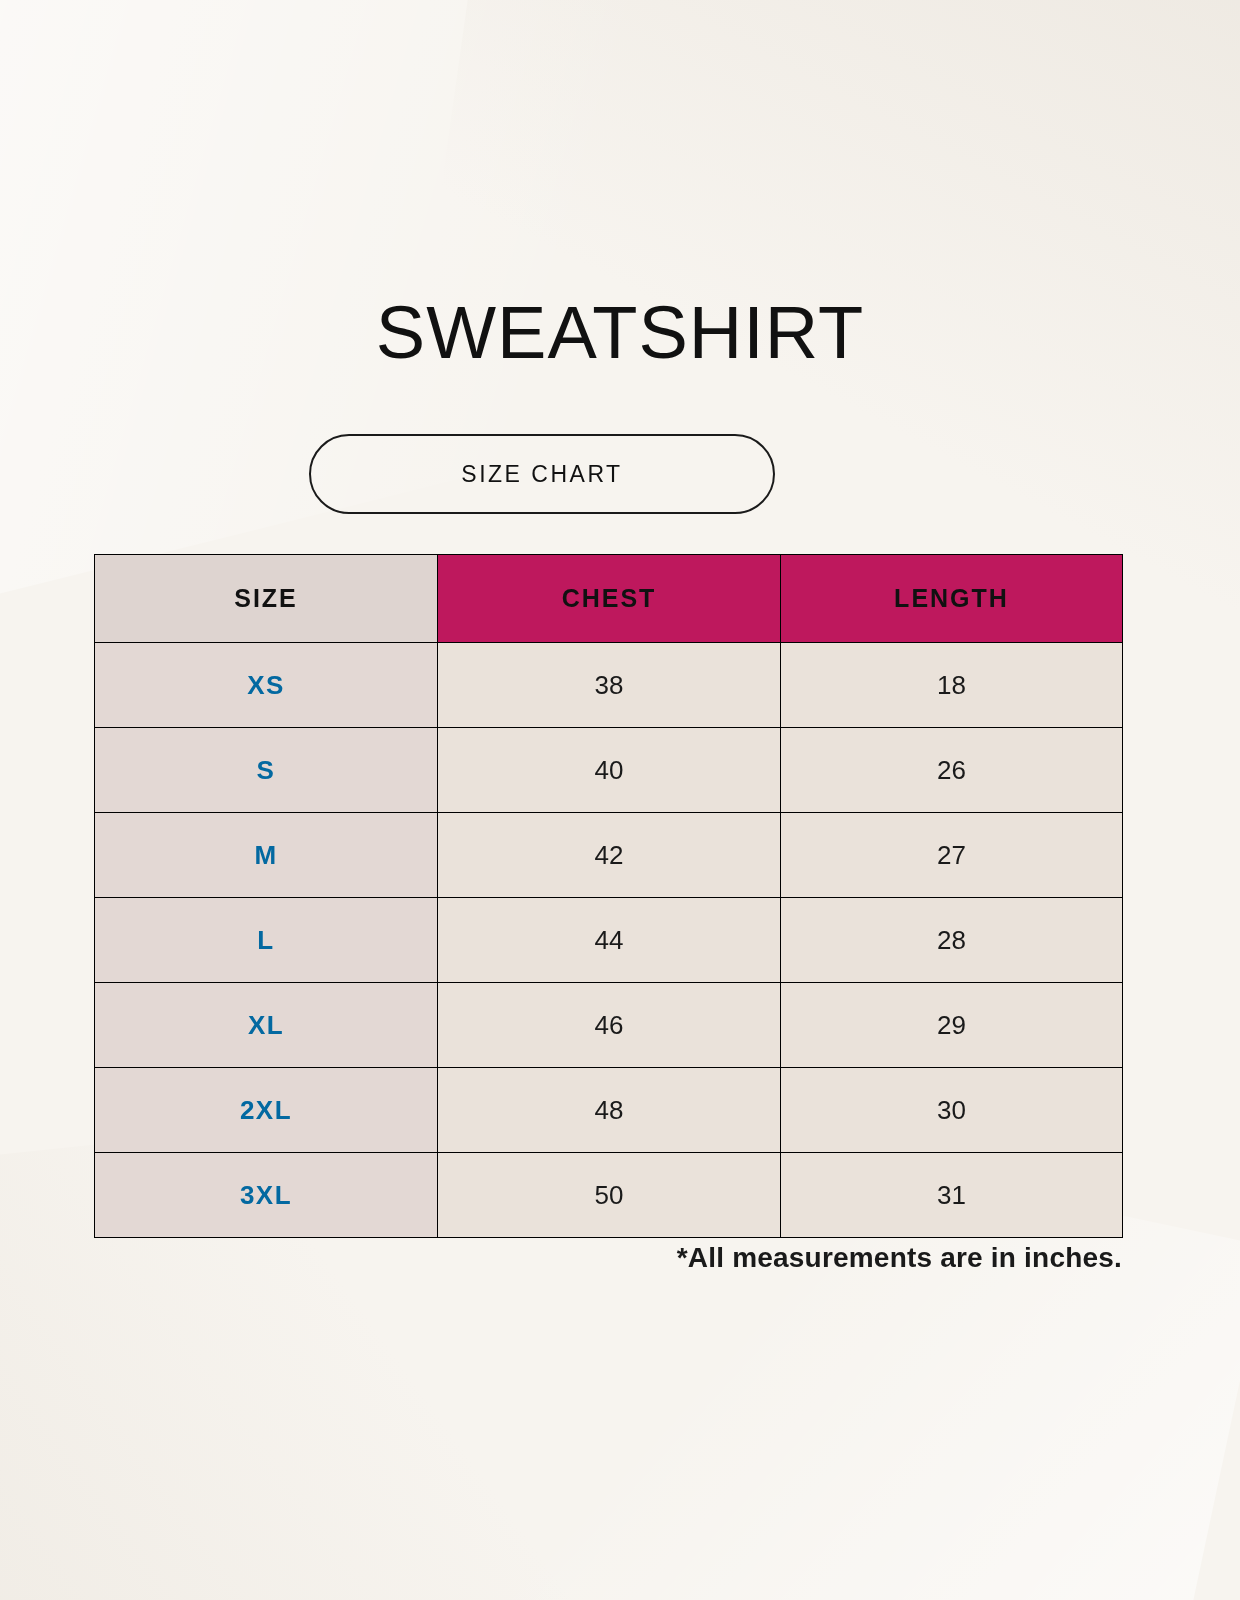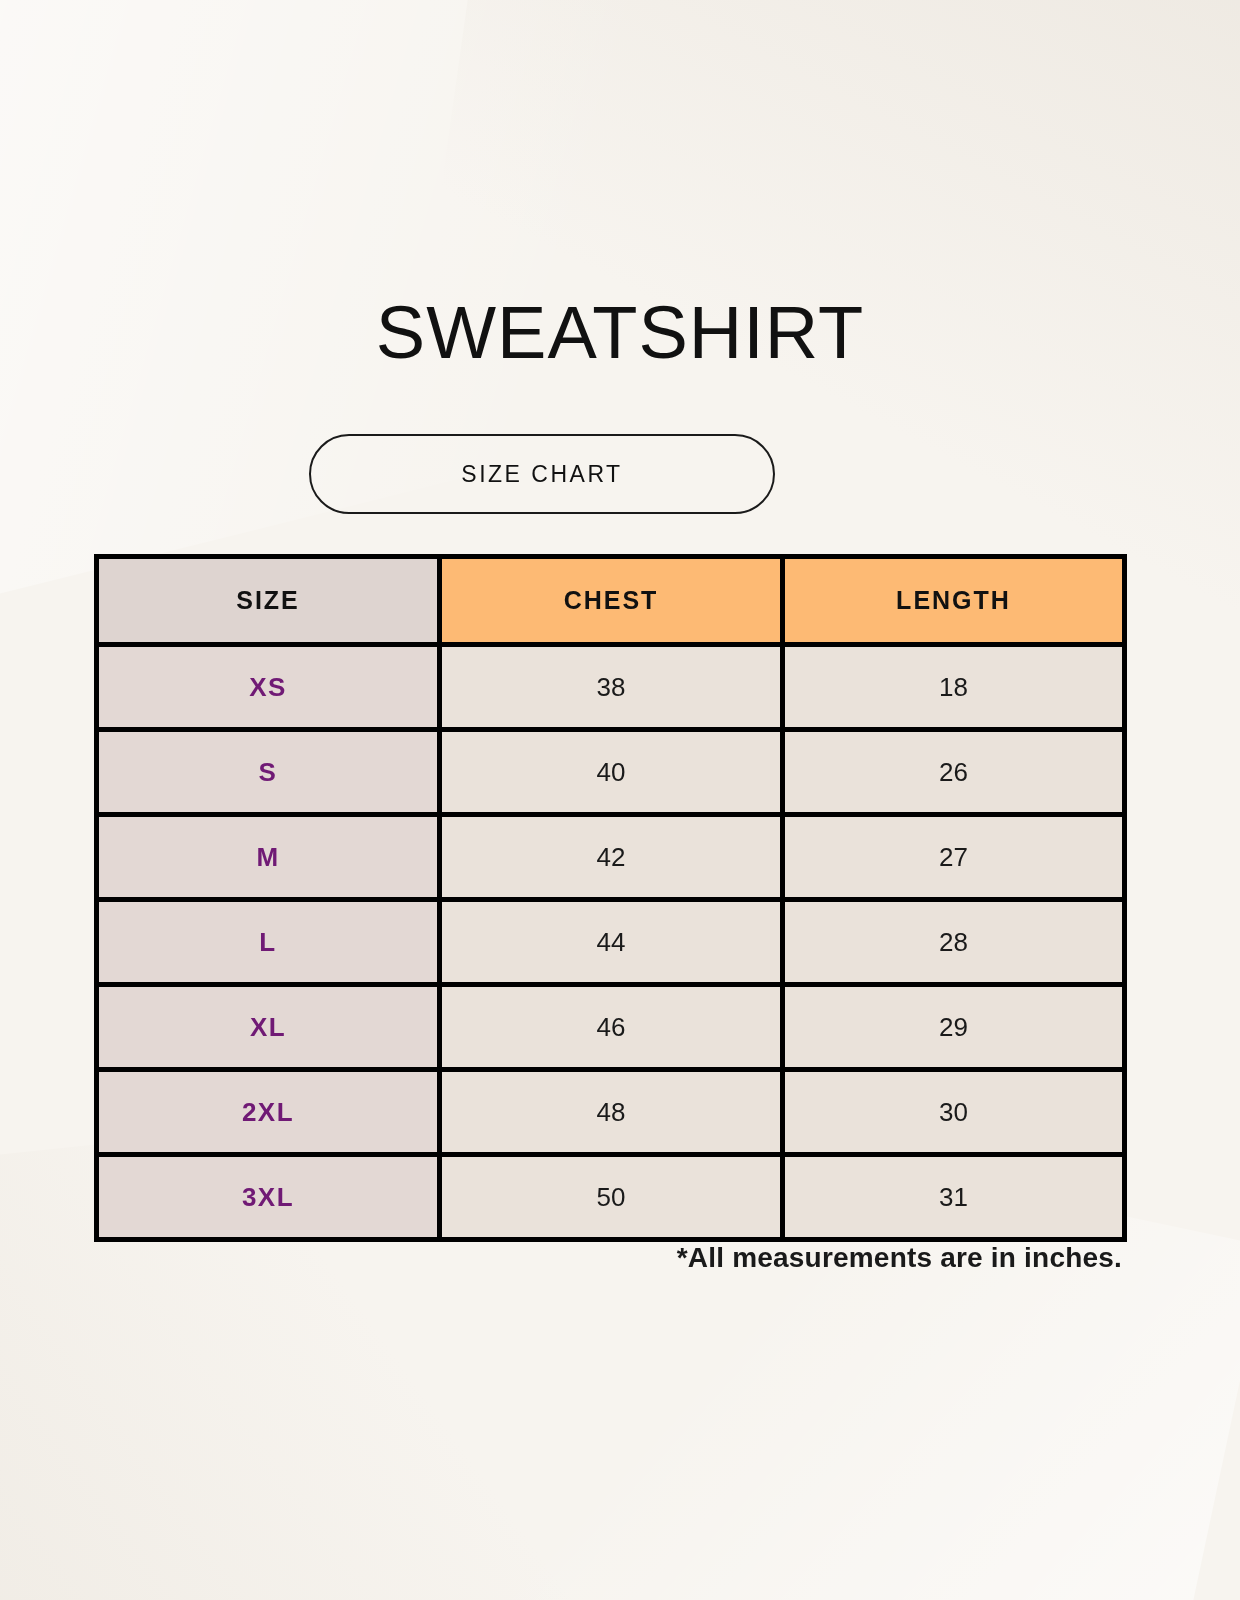--- a/index.html
+++ b/index.html
@@ -110,49 +110,49 @@
     border-collapse: collapse;
     width: 1028px;
     table-layout: fixed;
   }
   table.size-table col.c-size { width: 343px; }
   table.size-table col.c-chest { width: 343px; }
   table.size-table col.c-length { width: 342px; }
 
   table.size-table th,
   table.size-table td {
-    border: 5px solid #000000;
+    border: 1px solid #000000;
     text-align: center;
     box-sizing: border-box;
   }
 
   th.head-size {
     height: 88px;
     background: #ded4d0;
     font-size: 25px;
     font-weight: bold;
     letter-spacing: 2px;
     color: #111111;
   }
   th.head-measure {
     height: 88px;
-    background: #fdba74;
+    background: #be185d;
     font-size: 25px;
     font-weight: bold;
     letter-spacing: 2px;
     color: #111111;
   }
 
   td.cell-size {
     height: 85px;
     background: #e3d8d4;
     font-size: 26px;
     font-weight: bold;
     letter-spacing: 1.5px;
-    color: #701a75;
+    color: #0369a1;
   }
   td.cell-value {
     height: 85px;
     background: #eae2da;
     font-size: 26px;
     font-weight: 400;
     color: #1a1a1a;
   }
 
   .footnote {

